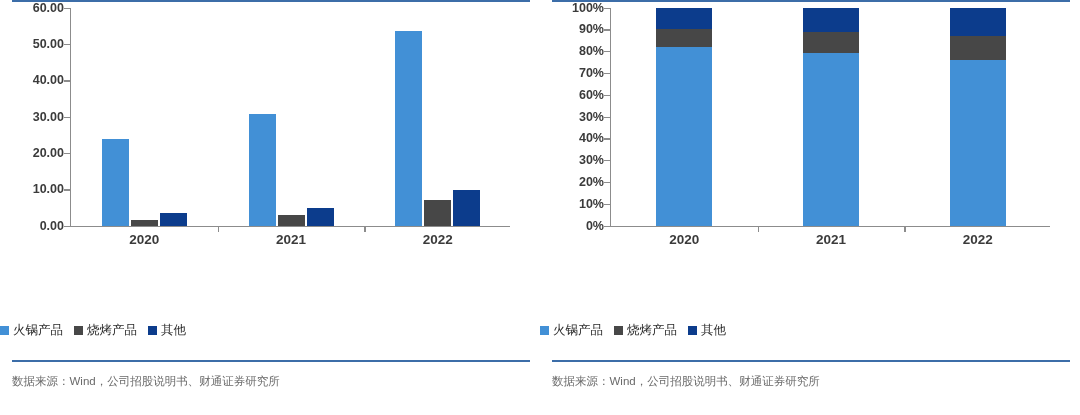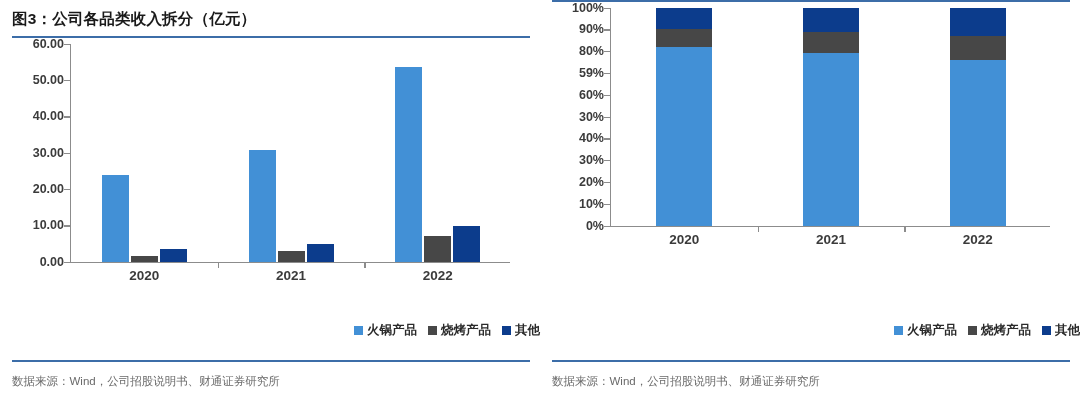--- a/index.html
+++ b/index.html
@@ -155,46 +155,45 @@
     right: 0;
   }
 
   
   .legend {
     position: absolute;
     top: 322px;
     left: 0;
     width: 100%;
     display: flex;
-    justify-content: flex-end;
+    justify-content: flex-start;
     align-items: center;
     gap: 11px;
     font-size: 12.5px;
-    font-weight: bold;
+    font-weight: normal;
     color: #2b2b2b;
   }
   .legend-item {
     display: flex;
     align-items: center;
     gap: 4px;
     white-space: nowrap;
   }
   .swatch {
     width: 9px;
     height: 9px;
     display: inline-block;
   }
 </style>
 </head>
 <body>
 
 <div class="page">
 
   <div class="panel left">
-    <div class="fig-title">图3：公司各品类收入拆分（亿元）</div>
     <div class="title-rule"></div>
 
     <div class="chart">
       <div class="plot-wrap">
         <div class="ylabels" id="l-ylabels">
             <div class="ylabel" style="top: 218px;">0.00</div>
             <div class="ylabel" style="top: 181.667px;">10.00</div>
             <div class="ylabel" style="top: 145.333px;">20.00</div>
             <div class="ylabel" style="top: 109px;">30.00</div>
             <div class="ylabel" style="top: 72.6667px;">40.00</div>
@@ -264,21 +263,21 @@
     <div class="chart">
       <div class="plot-wrap">
         <div class="ylabels" id="r-ylabels">
             <div class="ylabel" style="top: 218px;">0%</div>
             <div class="ylabel" style="top: 196.2px;">10%</div>
             <div class="ylabel" style="top: 174.4px;">20%</div>
             <div class="ylabel" style="top: 152.6px;">30%</div>
             <div class="ylabel" style="top: 130.8px;">40%</div>
             <div class="ylabel" style="top: 109px;">30%</div>
             <div class="ylabel" style="top: 87.2px;">60%</div>
-            <div class="ylabel" style="top: 65.4px;">59%</div>
+            <div class="ylabel" style="top: 65.4px;">70%</div>
             <div class="ylabel" style="top: 43.6px;">80%</div>
             <div class="ylabel" style="top: 21.8px;">90%</div>
             <div class="ylabel" style="top: 0px;">100%</div>
           </div>
         <div class="axis-line yaxis"></div>
         <div class="axis-line xaxis" id="r-xaxis" style="width: 440px;"></div>
         <div id="r-ticks">
             <div class="tick" style="top: 218px;"></div>
             <div class="tick" style="top: 196.2px;"></div>
             <div class="tick" style="top: 174.4px;"></div>

